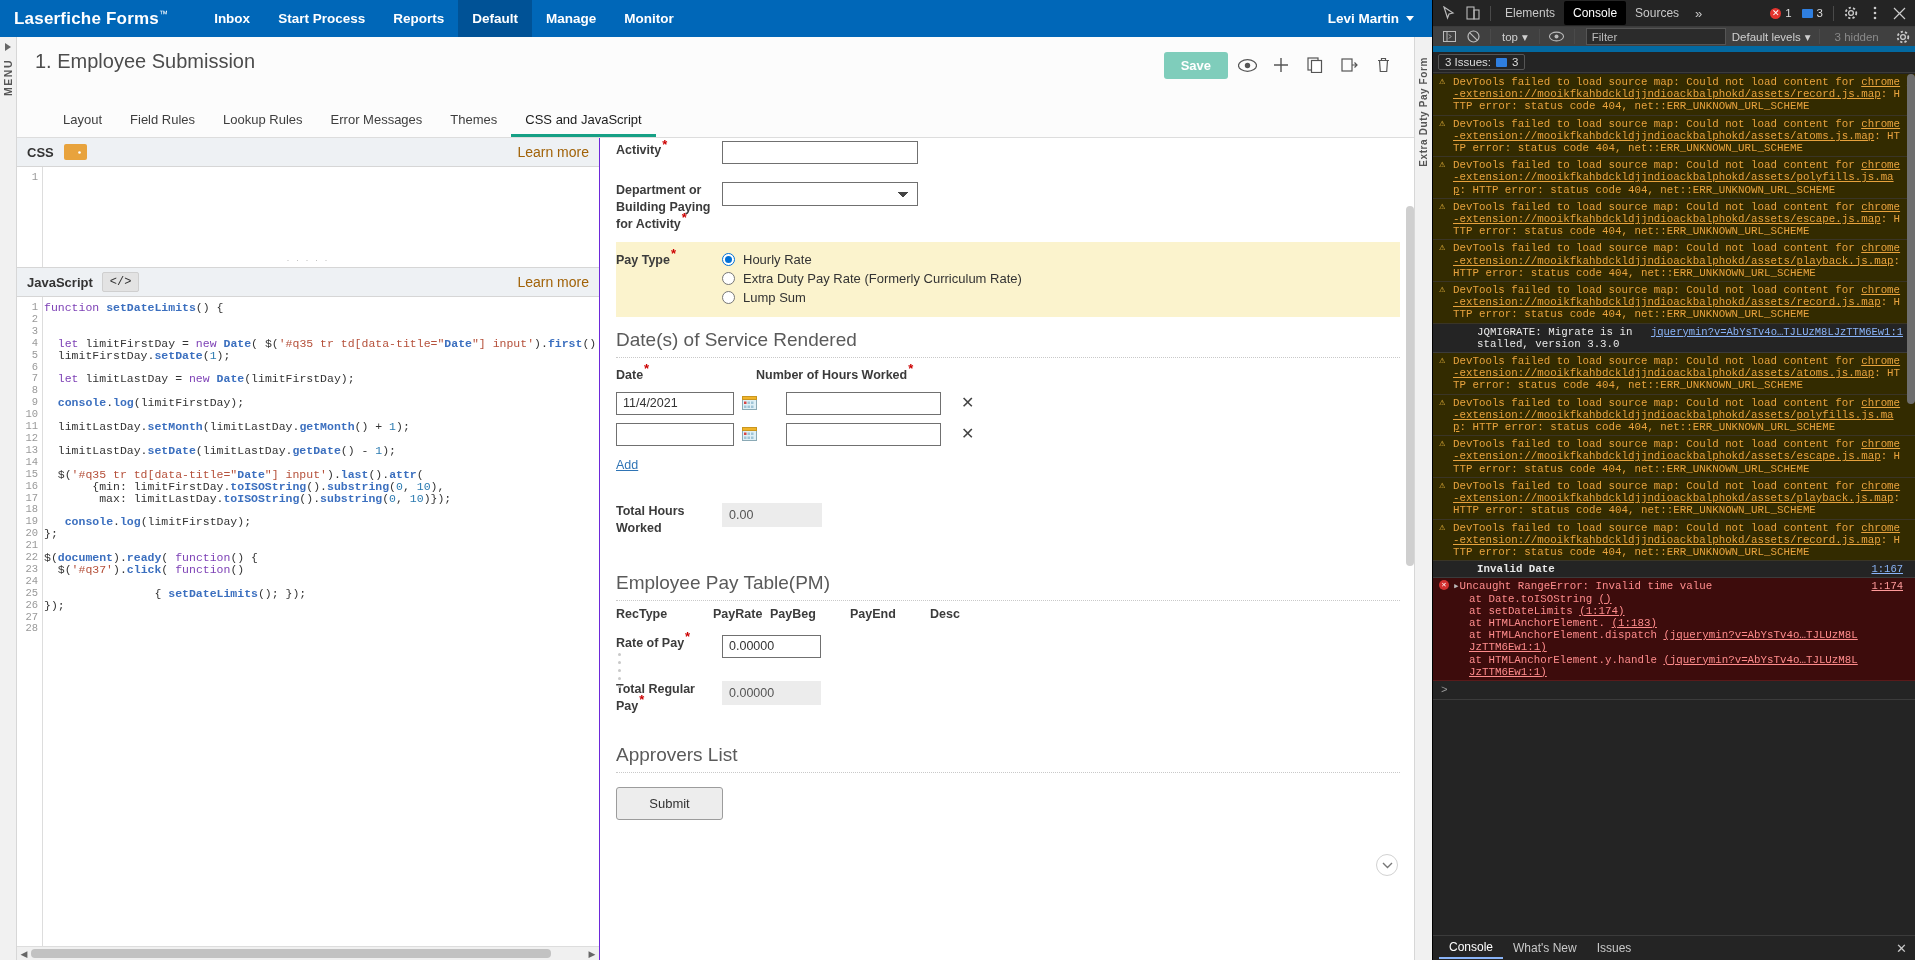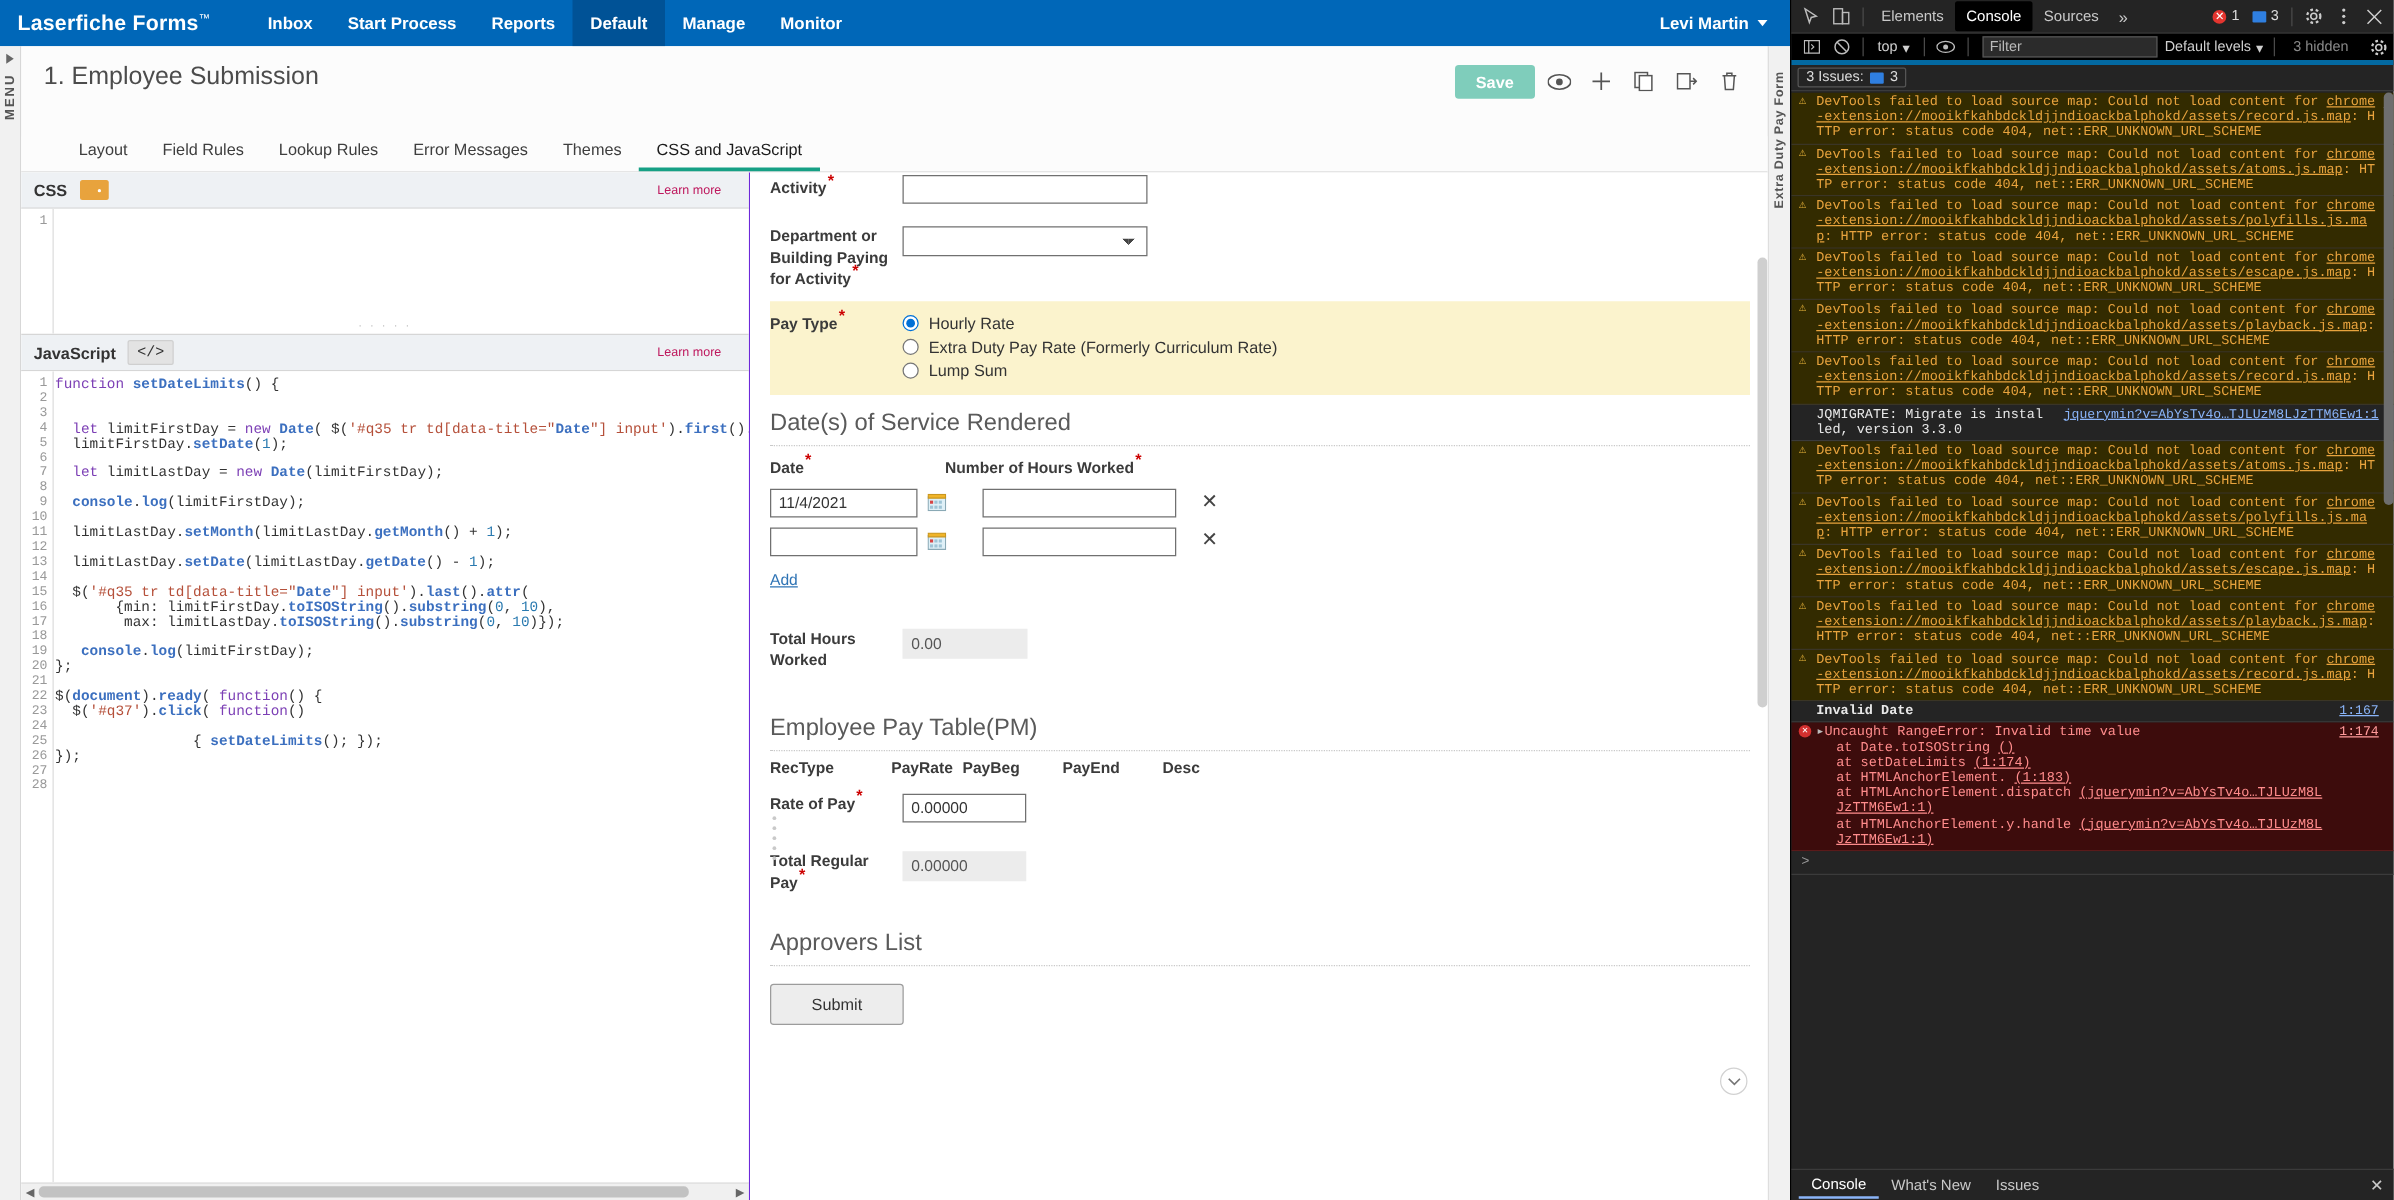--- a/index.html
+++ b/index.html
@@ -87,21 +87,21 @@
   .pane-badge {
     margin-left:10px; background:#e8a33d; width:23px;height:16px;border-radius:2px;
     display:flex;align-items:center;justify-content:center;
   }
   .pane-badge svg{display:block;}
   .code-tag {
     margin-left:9px; background:#e3e3e3; border:1px solid #cfcfcf; border-radius:2px;
     font-size:12px; color:#333; padding:2px 7px; font-family:"Liberation Mono", monospace;
   }
   .learn {
-    position:absolute; right:22px; font-size:10px; color:#be185d; cursor:pointer;
+    position:absolute; right:10px; font-size:14px; color:#a16207; cursor:pointer;
   }
   .editor { position:relative; background:#fff; overflow:hidden; flex:1; }
   .editor.css-ed { height:101px; flex:none; border-bottom:1px solid #d6d6d6; }
   .gutter {
     position:absolute; left:0; top:0; bottom:0; width:26px;
     border-right:1px solid #ddd; padding-top:5px; text-align:right;
   }
   .gutter div { font-family:"Liberation Mono", monospace; font-size:10.5px; color:#999; line-height:11.9px; padding-right:4px; }
   .codearea { position:absolute; left:27px; top:0; right:0; bottom:0; padding-top:5px; overflow:hidden; }
   .cl { font-family:"Liberation Mono", monospace; font-size:11.5px; line-height:11.9px; white-space:pre; color:#333; }
@@ -187,22 +187,22 @@
   .badge-err, .badge-msg {
     display:flex; align-items:center; gap:4px; font-size:11.5px; color:#ddd;
     padding:1px 5px; cursor:pointer;
   }
   .dot-err { width:11px;height:11px;border-radius:50%;background:#e4352f; color:#fff; font-size:9px;
              display:flex;align-items:center;justify-content:center; }
   .sq-msg { width:11px;height:9px;background:#2f7fe0; border-radius:1px; }
   .dt-right { margin-left:auto; display:flex; align-items:center; padding-right:4px; }
 
   .dt-toolbar {
-    height:25px; background:#000000; display:flex; align-items:center; gap:0;
-    border-bottom:4px solid #0369a1; padding-left:4px;
+    height:25px; background:#404040; display:flex; align-items:center; gap:0;
+    border-bottom:6px solid #0369a1; padding-left:4px;
   }
   .ctx-sel { font-size:11.5px; color:#d0d0d0; display:flex; align-items:center; gap:4px; padding:0 6px; cursor:pointer;}
   .filter-input {
     background:#2b2b2b; border:1px solid #555; height:17px; width:140px; margin:0 6px;
     font-size:11.5px; color:#bbb; padding:0 5px; display:flex; align-items:center;
   }
   .lvl-sel { font-size:11.5px; color:#d0d0d0; display:flex; align-items:center; gap:4px; cursor:pointer; }
   .hidden-note { font-size:11.5px; color:#8a8a8a; margin-left:10px; }
 
   .issues-bar { height:21px; background:#242424; display:flex; align-items:center; border-bottom:1px solid #3b3b3b; }
@@ -218,21 +218,21 @@
   }
   .msg.warn { background:#332b00; color:#e8a33d; }
   .msg.info { background:#242424; color:#e8e8e8; border-bottom-color:#3b3b3b; }
   .msg.err  { background:#3d0c0c; color:#ff8c8c; border-bottom-color:#5a1a1a; }
   .msg .wicon { color:#e8b339; font-size:10px; flex:none; width:10px; }
   .msg .eicon { color:#fff; background:#d3302f; border-radius:50%; width:10px;height:10px;
                 display:flex;align-items:center;justify-content:center;font-size:8px; flex:none; }
   .msg .body { flex:1; word-break:break-all; }
   .msg .lnk { text-decoration:underline; }
   .msg .src { color:#8ab4f8; text-decoration:underline; flex:none; font-size:10.5px; margin-left:8px; }
-  .msg.info .body { color:#e8e8e8; }
+  .msg.info .body { color:#e8e8e8;margin-left:24px; }
   .msg.info .src { color:#8ab4f8; }
   .msg.err .src { color:#ff9b9b; }
   .msg .tri { color:#bbb; }
   .stack { padding-left:16px; }
 
   .prompt-row { background:#242424; padding:3px 8px; font-family:"Liberation Mono", monospace;
                 font-size:11px; color:#999; border-bottom:1px solid #3b3b3b;}
 
   .dt-footer {
     position:absolute; bottom:0; left:0; right:0; height:25px; background:#242424;

